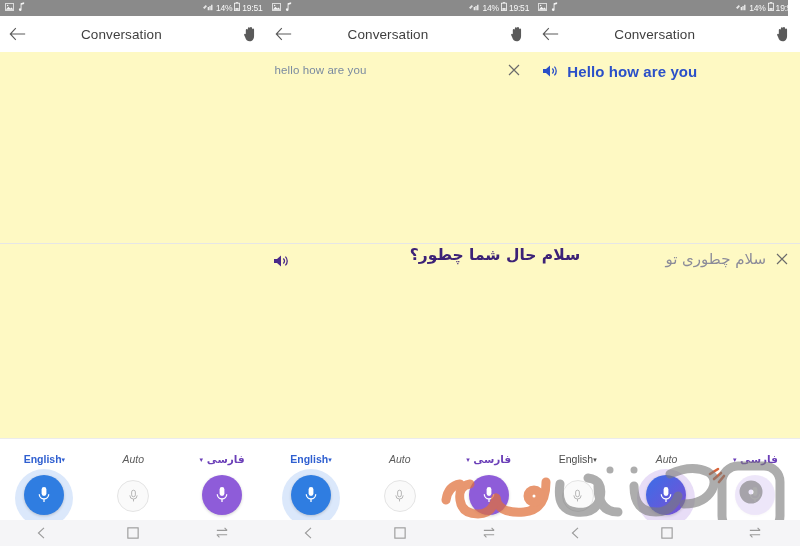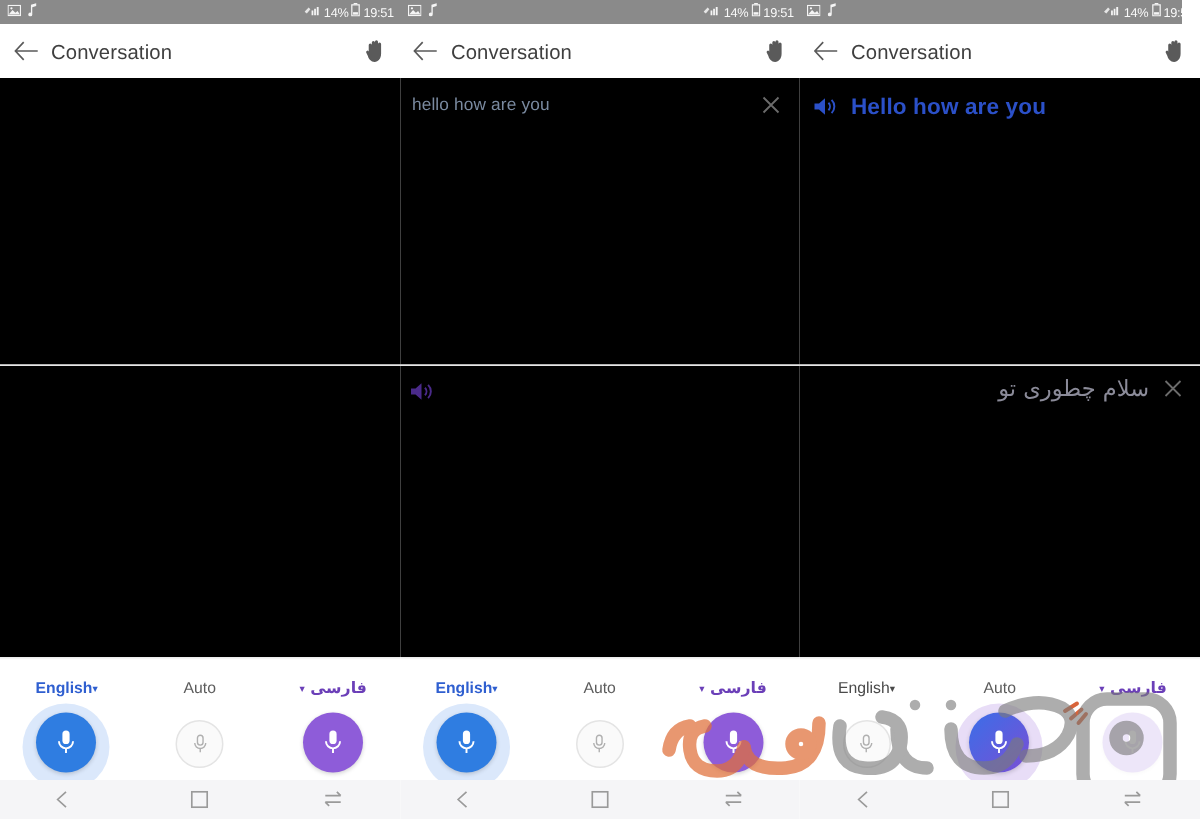--- a/index.html
+++ b/index.html
@@ -26,31 +26,31 @@
   .sb-left{position:absolute;left:5px;top:0;display:flex;align-items:center;gap:4px;height:16px;}
   .sb-right{position:absolute;right:4px;top:0;display:flex;align-items:center;gap:2px;height:16px;white-space:nowrap;}
   .sb-ico{display:inline-block;opacity:.92;}
   .sb-txt{font-size:8.5px;letter-spacing:-.2px;opacity:.95;}
 
   
   .appbar{
     position:absolute;top:16px;height:36px;width:266.6px;
     background:#ffffff;
     border-bottom:1px solid #e3e3e3;
-    display:flex;align-items:center;
+    display:flex;align-items:center;gap:47px;
   }
   .appbar.p1{left:0;}
   .appbar.p2{left:266.6px;}
   .appbar.p3{left:533.3px;}
   .backbtn{width:34px;height:36px;display:flex;align-items:center;justify-content:center;flex:0 0 auto;}
   .abtitle{font-size:13.5px;color:#3f3f3f;flex:1 1 auto;letter-spacing:.1px;}
   .handbtn{width:32px;height:36px;display:flex;align-items:center;justify-content:center;flex:0 0 auto;font-size:14px;color:#5a5a5a;}
 
   
-  .pane{position:absolute;width:266.6px;background:#000000;}
+  .pane{position:absolute;width:266.6px;background:#fef9c3;}
   .pane.p1{left:0;}
   .pane.p2{left:266.6px;}
   .pane.p3{left:533.3px;}
   .pane-top{top:52px;height:191px;}
   .divider{
     position:absolute;left:0;top:243px;width:800px;height:1px;background:#e6e6e6;
   }
   .pane-bottom{top:244px;height:194px;}
 
   .row{position:absolute;left:0;right:0;display:flex;align-items:center;}
@@ -105,21 +105,21 @@
   .micslot{position:absolute;top:0;height:82px;width:88.8px;}
   .micslot.s1{left:0;}
   .micslot.s2{left:88.8px;}
   .micslot.s3{left:177.7px;}
   .miclabel{
     position:absolute;top:14px;left:0;width:100%;text-align:center;
     font-size:10.5px;white-space:nowrap;
   }
   .miclabel.en{color:#2f5fd0;font-weight:bold;}
   .miclabel.en.off{color:#4a4a4a;font-weight:normal;}
-  .miclabel.auto{color:#5c5c5c;}
+  .miclabel.auto{color:#5c5c5c;font-style:italic;}
   .miclabel.fa{color:#6b3fb8;font-weight:bold;font-family:"DejaVu Sans","Liberation Sans",sans-serif;}
   .miclabel .caret{font-size:7px;vertical-align:middle;}
 
   .halo{
     position:absolute;left:50%;top:30px;transform:translateX(-50%);
     width:58px;height:58px;border-radius:50%;
   }
   .halo.blue{background:#dbe8fb;}
   .halo.purple{background:#e8ddf7;}
   .halo.none{background:transparent;}
@@ -342,20 +342,21 @@
   <div class="pane p3 pane-bottom"></div>
 
   <div style="position:absolute;left:0;top:244px;width:800px;height:40px;">
     <div class="fa-spk">
       <svg width="16" height="14" viewBox="0 0 16 14">
           <path d="M1 5 L4 5 L8 1.5 L8 12.5 L4 9 L1 9 Z" fill="#4a2a8a"></path>
           <path d="M10.3 4.5 a3.6 3.6 0 0 1 0 5" stroke="#4a2a8a" stroke-width="1.3" fill="none"></path>
           <path d="M12.4 2.6 a6.2 6.2 0 0 1 0 8.8" stroke="#4a2a8a" stroke-width="1.3" fill="none"></path>
         </svg>
     </div>
+    <div class="fa-big">سلام حال شما چطور؟</div>
     <div class="fa-small">سلام چطوری تو</div>
     <div class="fa-x">
       <svg width="12" height="12" viewBox="0 0 12 12">
           <path d="M1 1 L11 11 M11 1 L1 11" stroke="#6b6b6b" stroke-width="1.2" fill="none"></path>
         </svg>
     </div>
   </div>
 
 
   <div class="micstrip p1">

